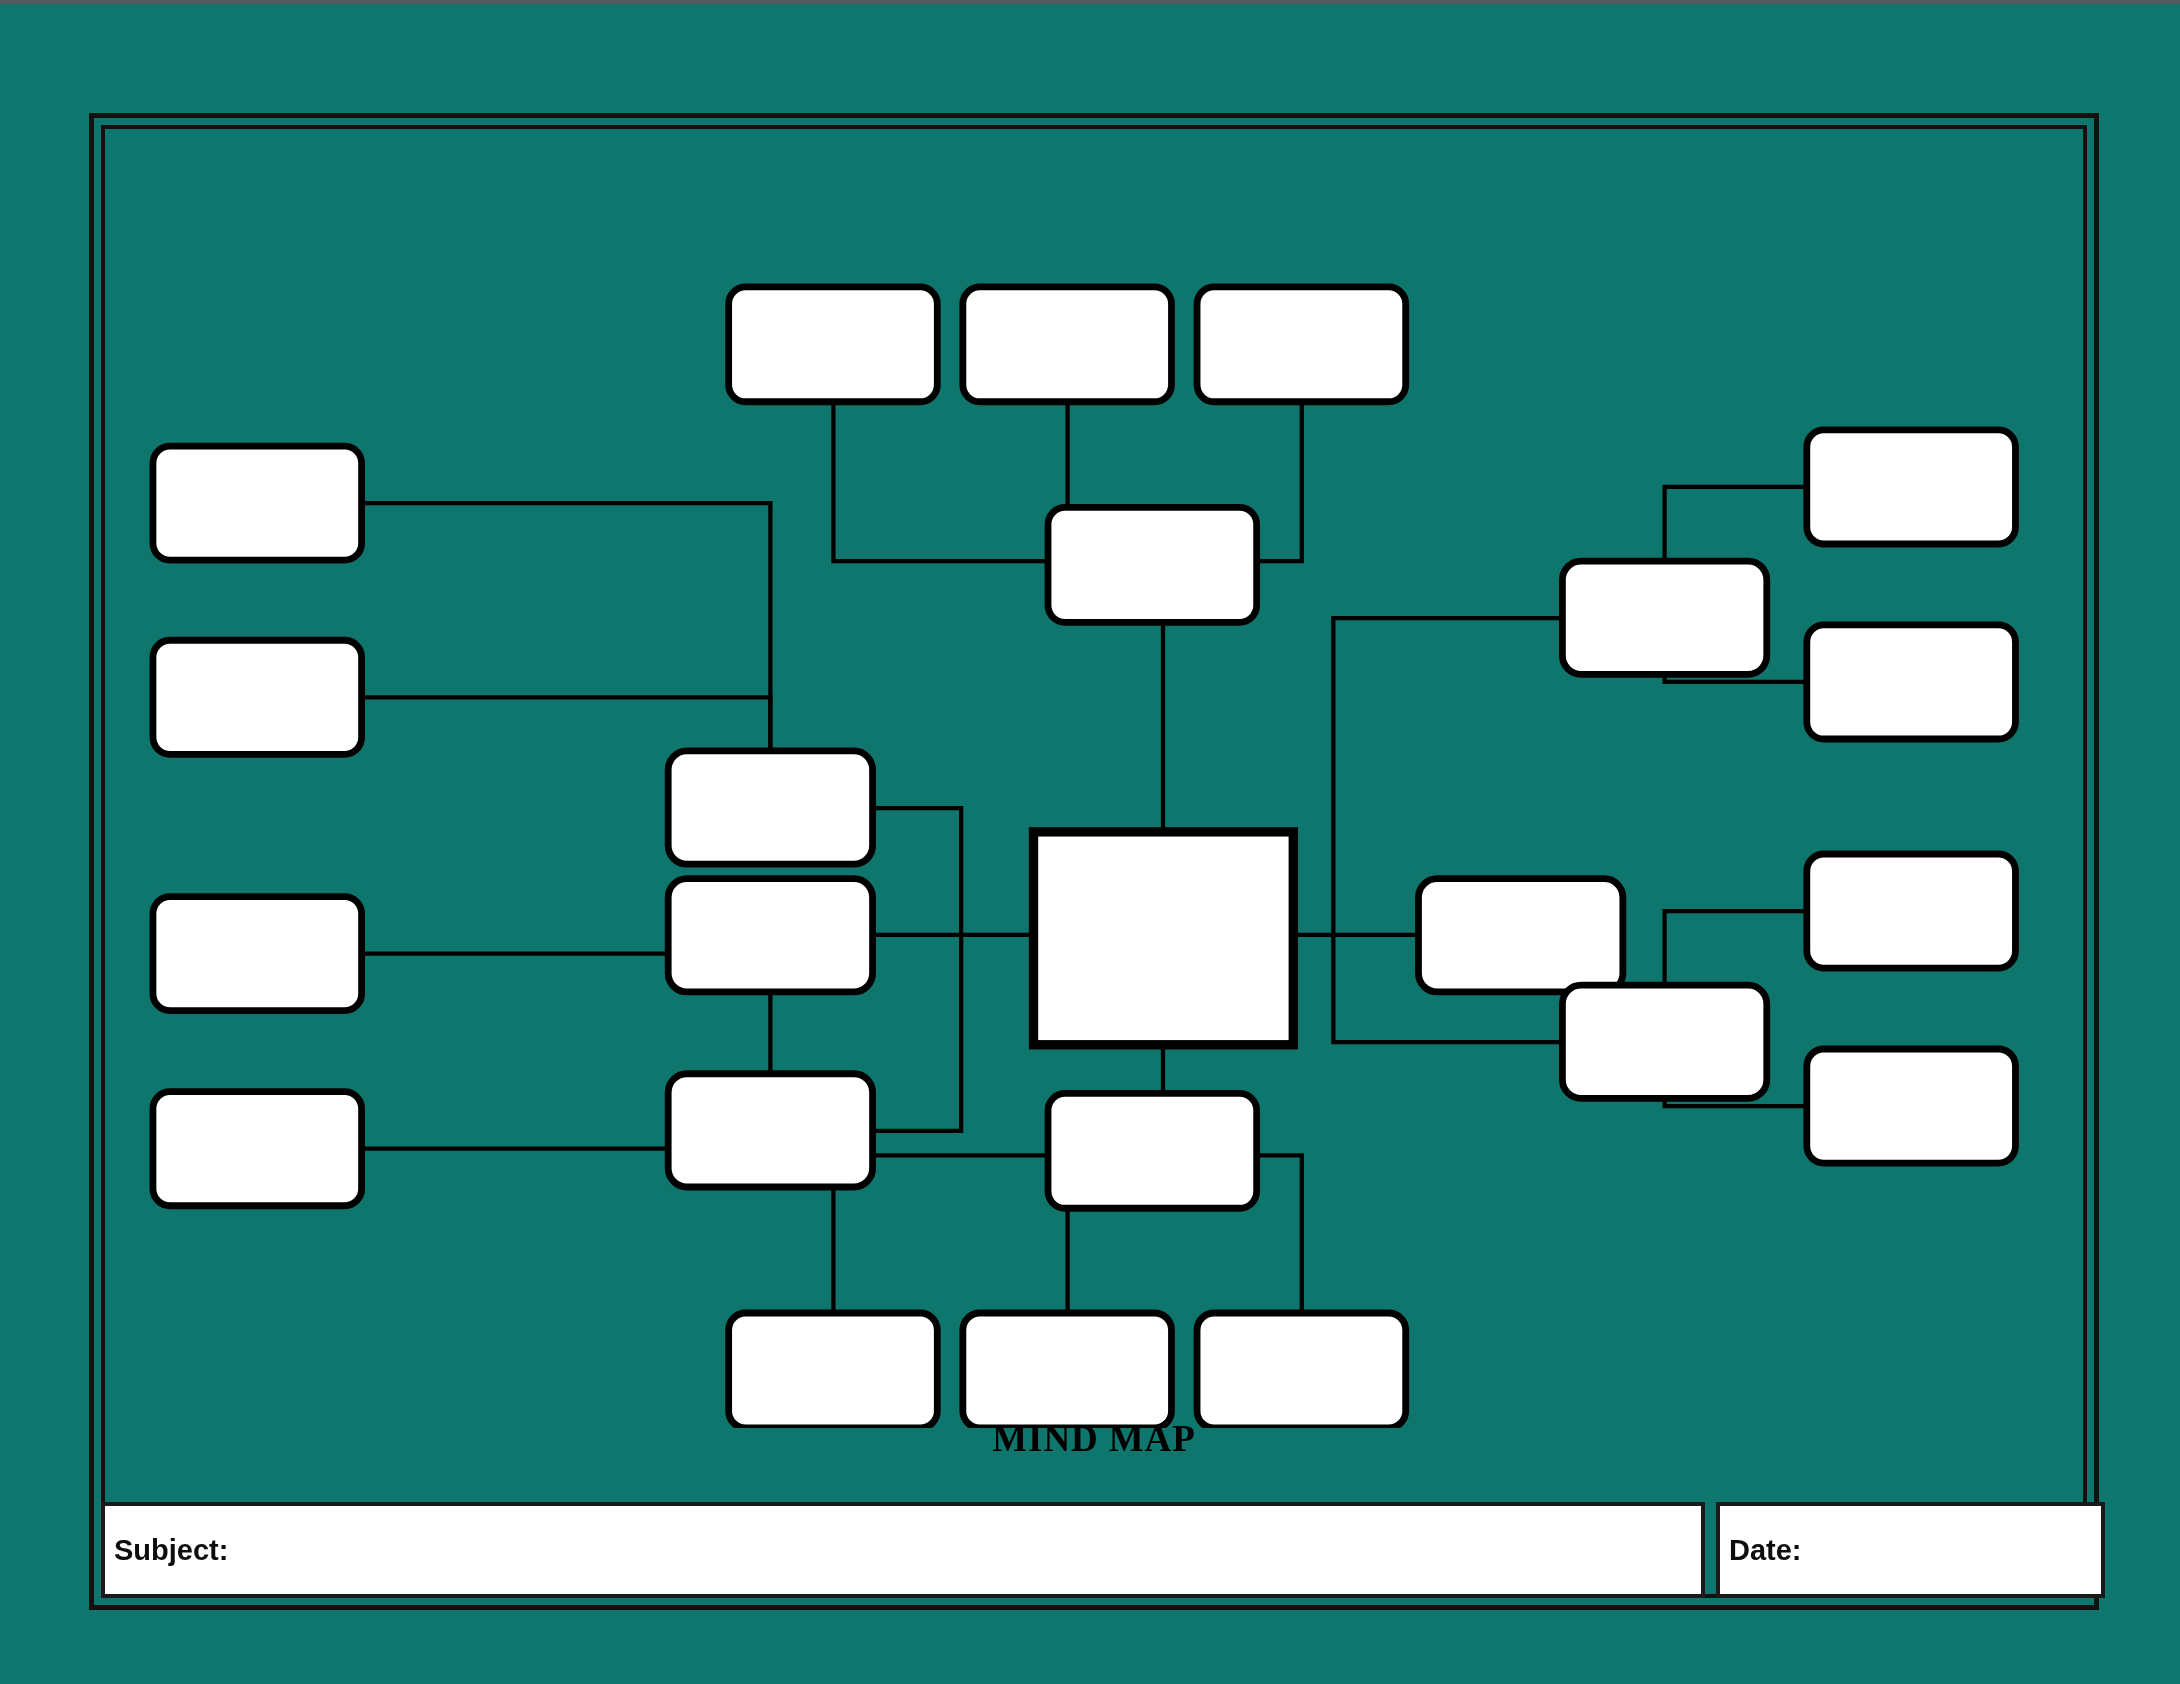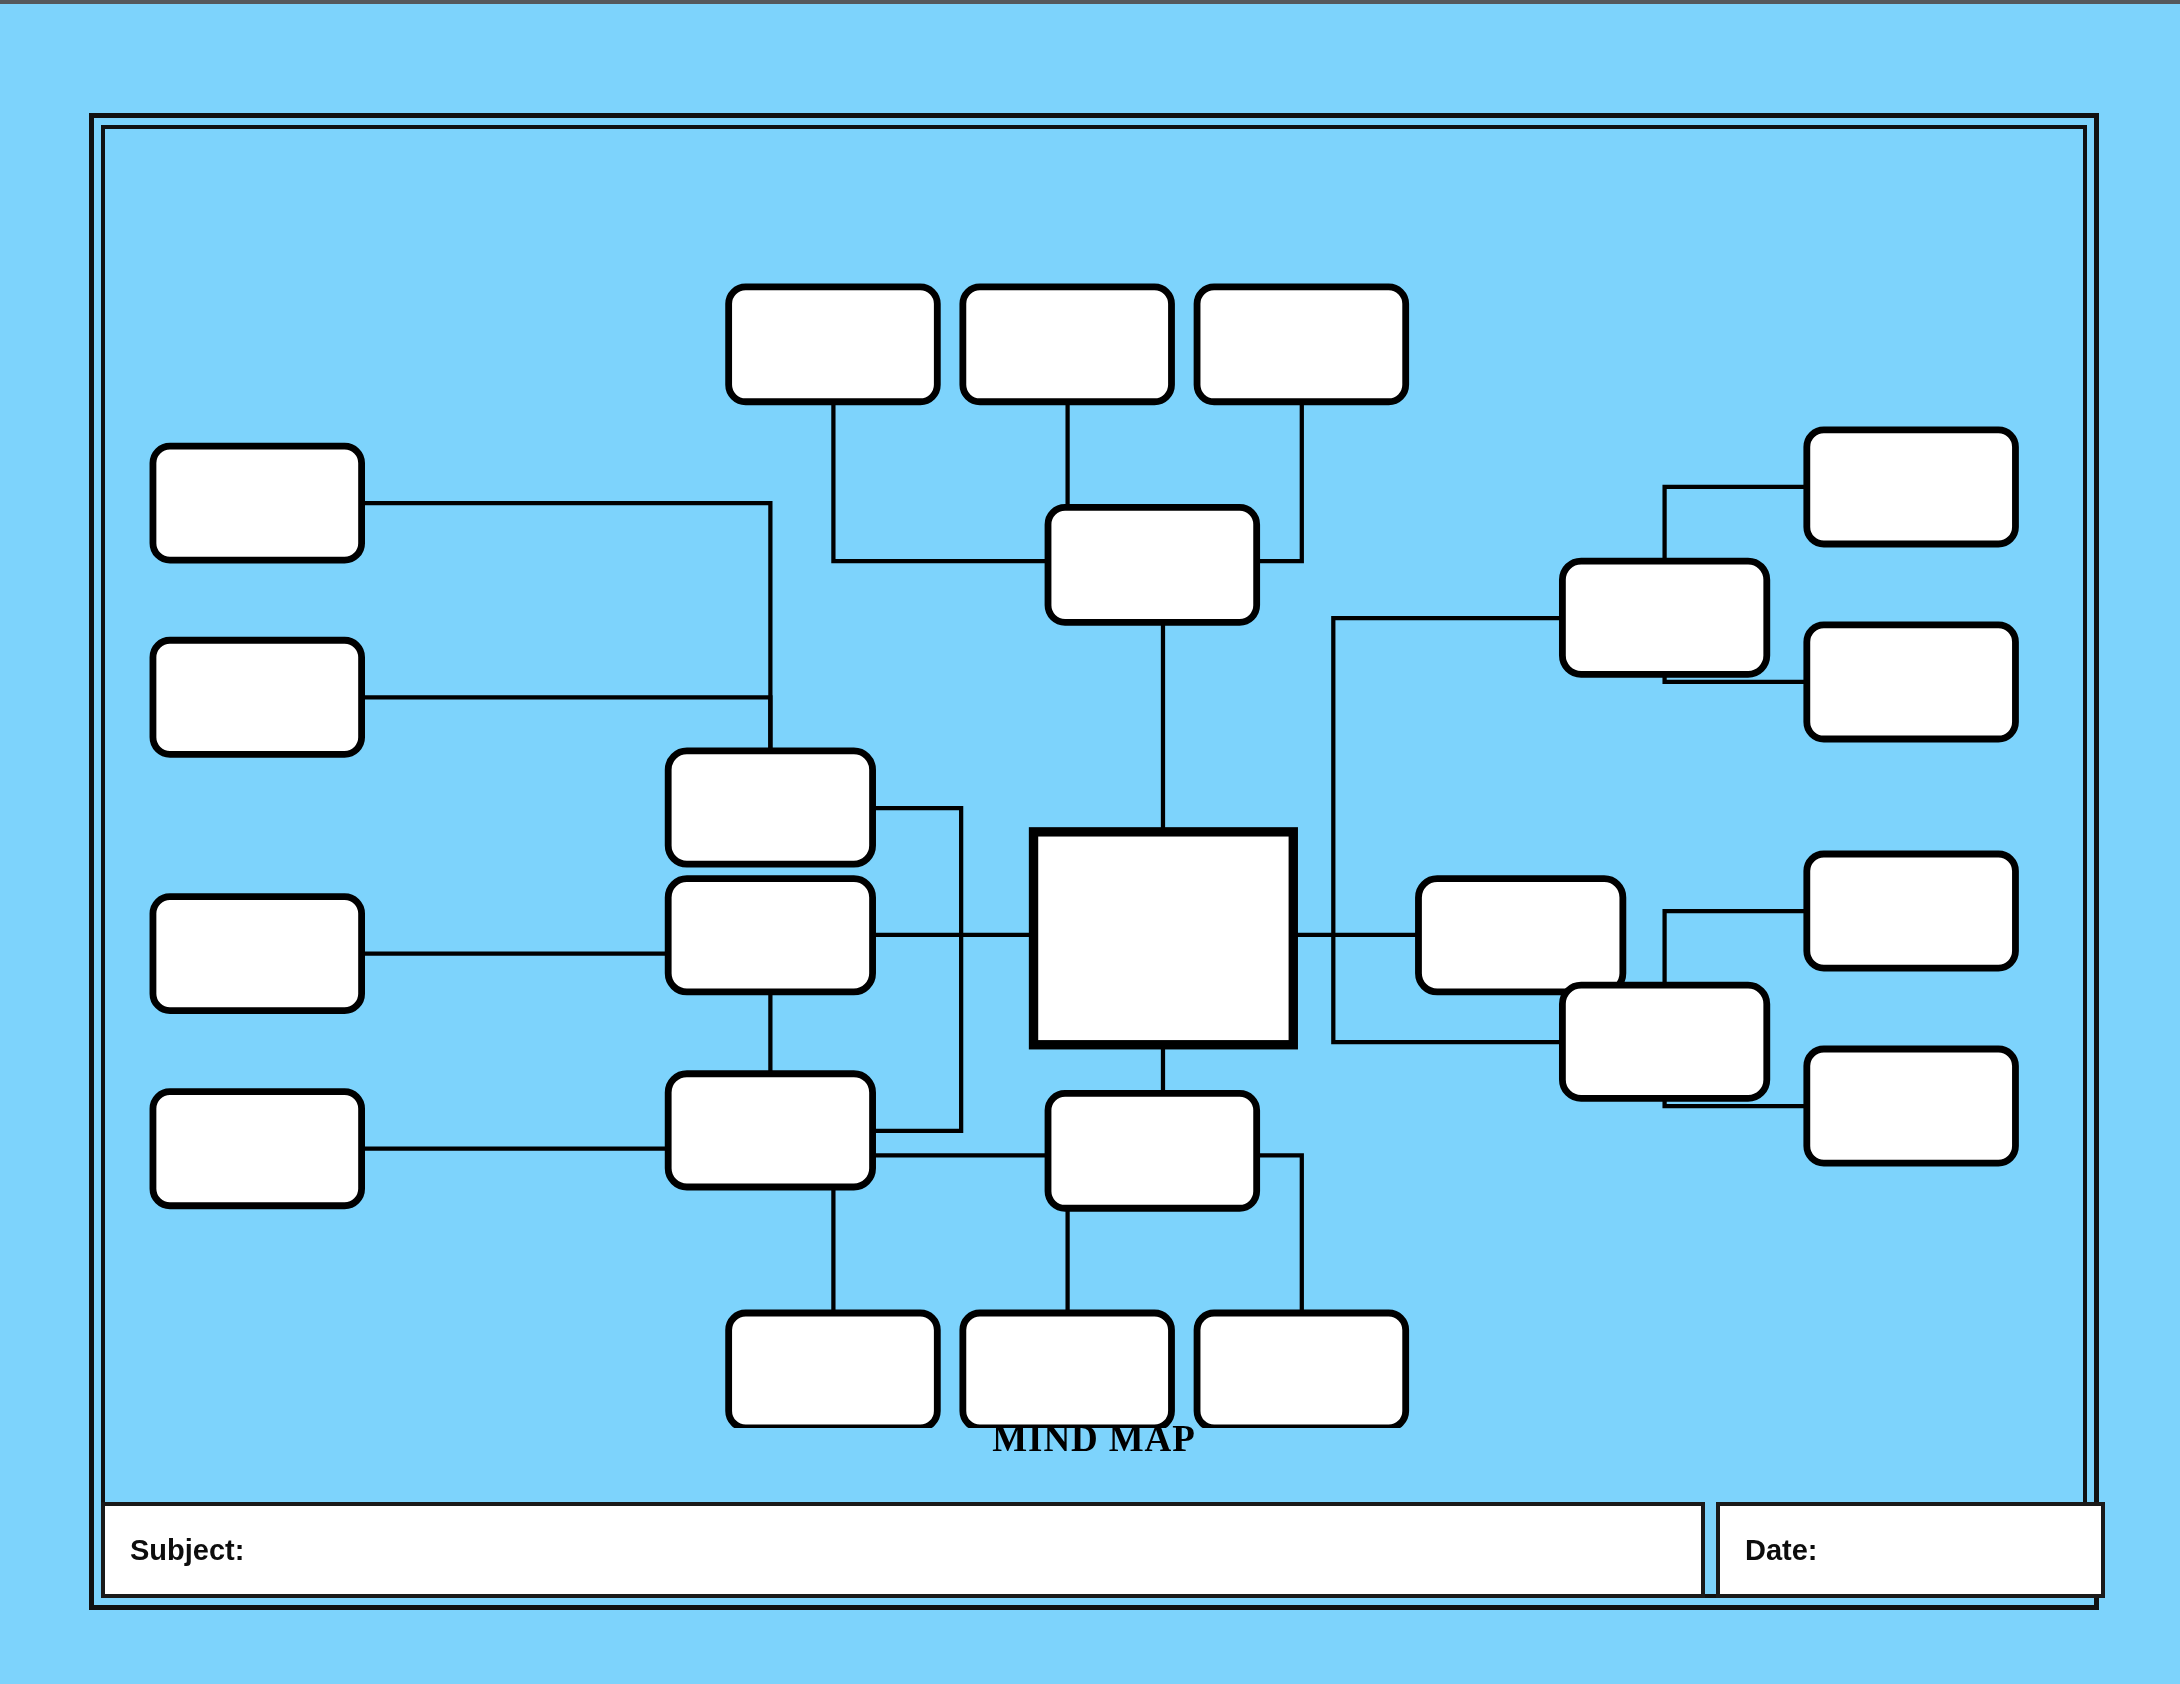--- a/index.html
+++ b/index.html
@@ -14,21 +14,21 @@
     font-family: "Liberation Sans", sans-serif;
     position: relative;
     overflow: hidden;
   }
 
   #page {
     position: absolute;
     left: 0; top: 0;
     width: 2181px;
     height: 1685px;
-    background: #7dd3fc;
+    background: #0f766e;
   }
 
   
   .scan-edge {
     position: absolute;
     left: 0;
     top: 0;
     width: 2181px;
     height: 4.3px;
     background: #55585c;
@@ -102,21 +102,21 @@
     display: flex;
     align-items: center;
   }
   .field-subject { left: 0; width: 1604px; }
   .field-date    { left: 1615px; width: 389px; }
   .field-label {
     font-family: "Liberation Sans", sans-serif;
     font-size: 29px;
     font-weight: 700;
     color: #0d0d0d;
-    padding-left: 25px;
+    padding-left: 9px;
     white-space: nowrap;
   }
 </style>
 </head>
 <body>
 
 <div id="page">
 
   <div class="scan-edge"></div>
 

